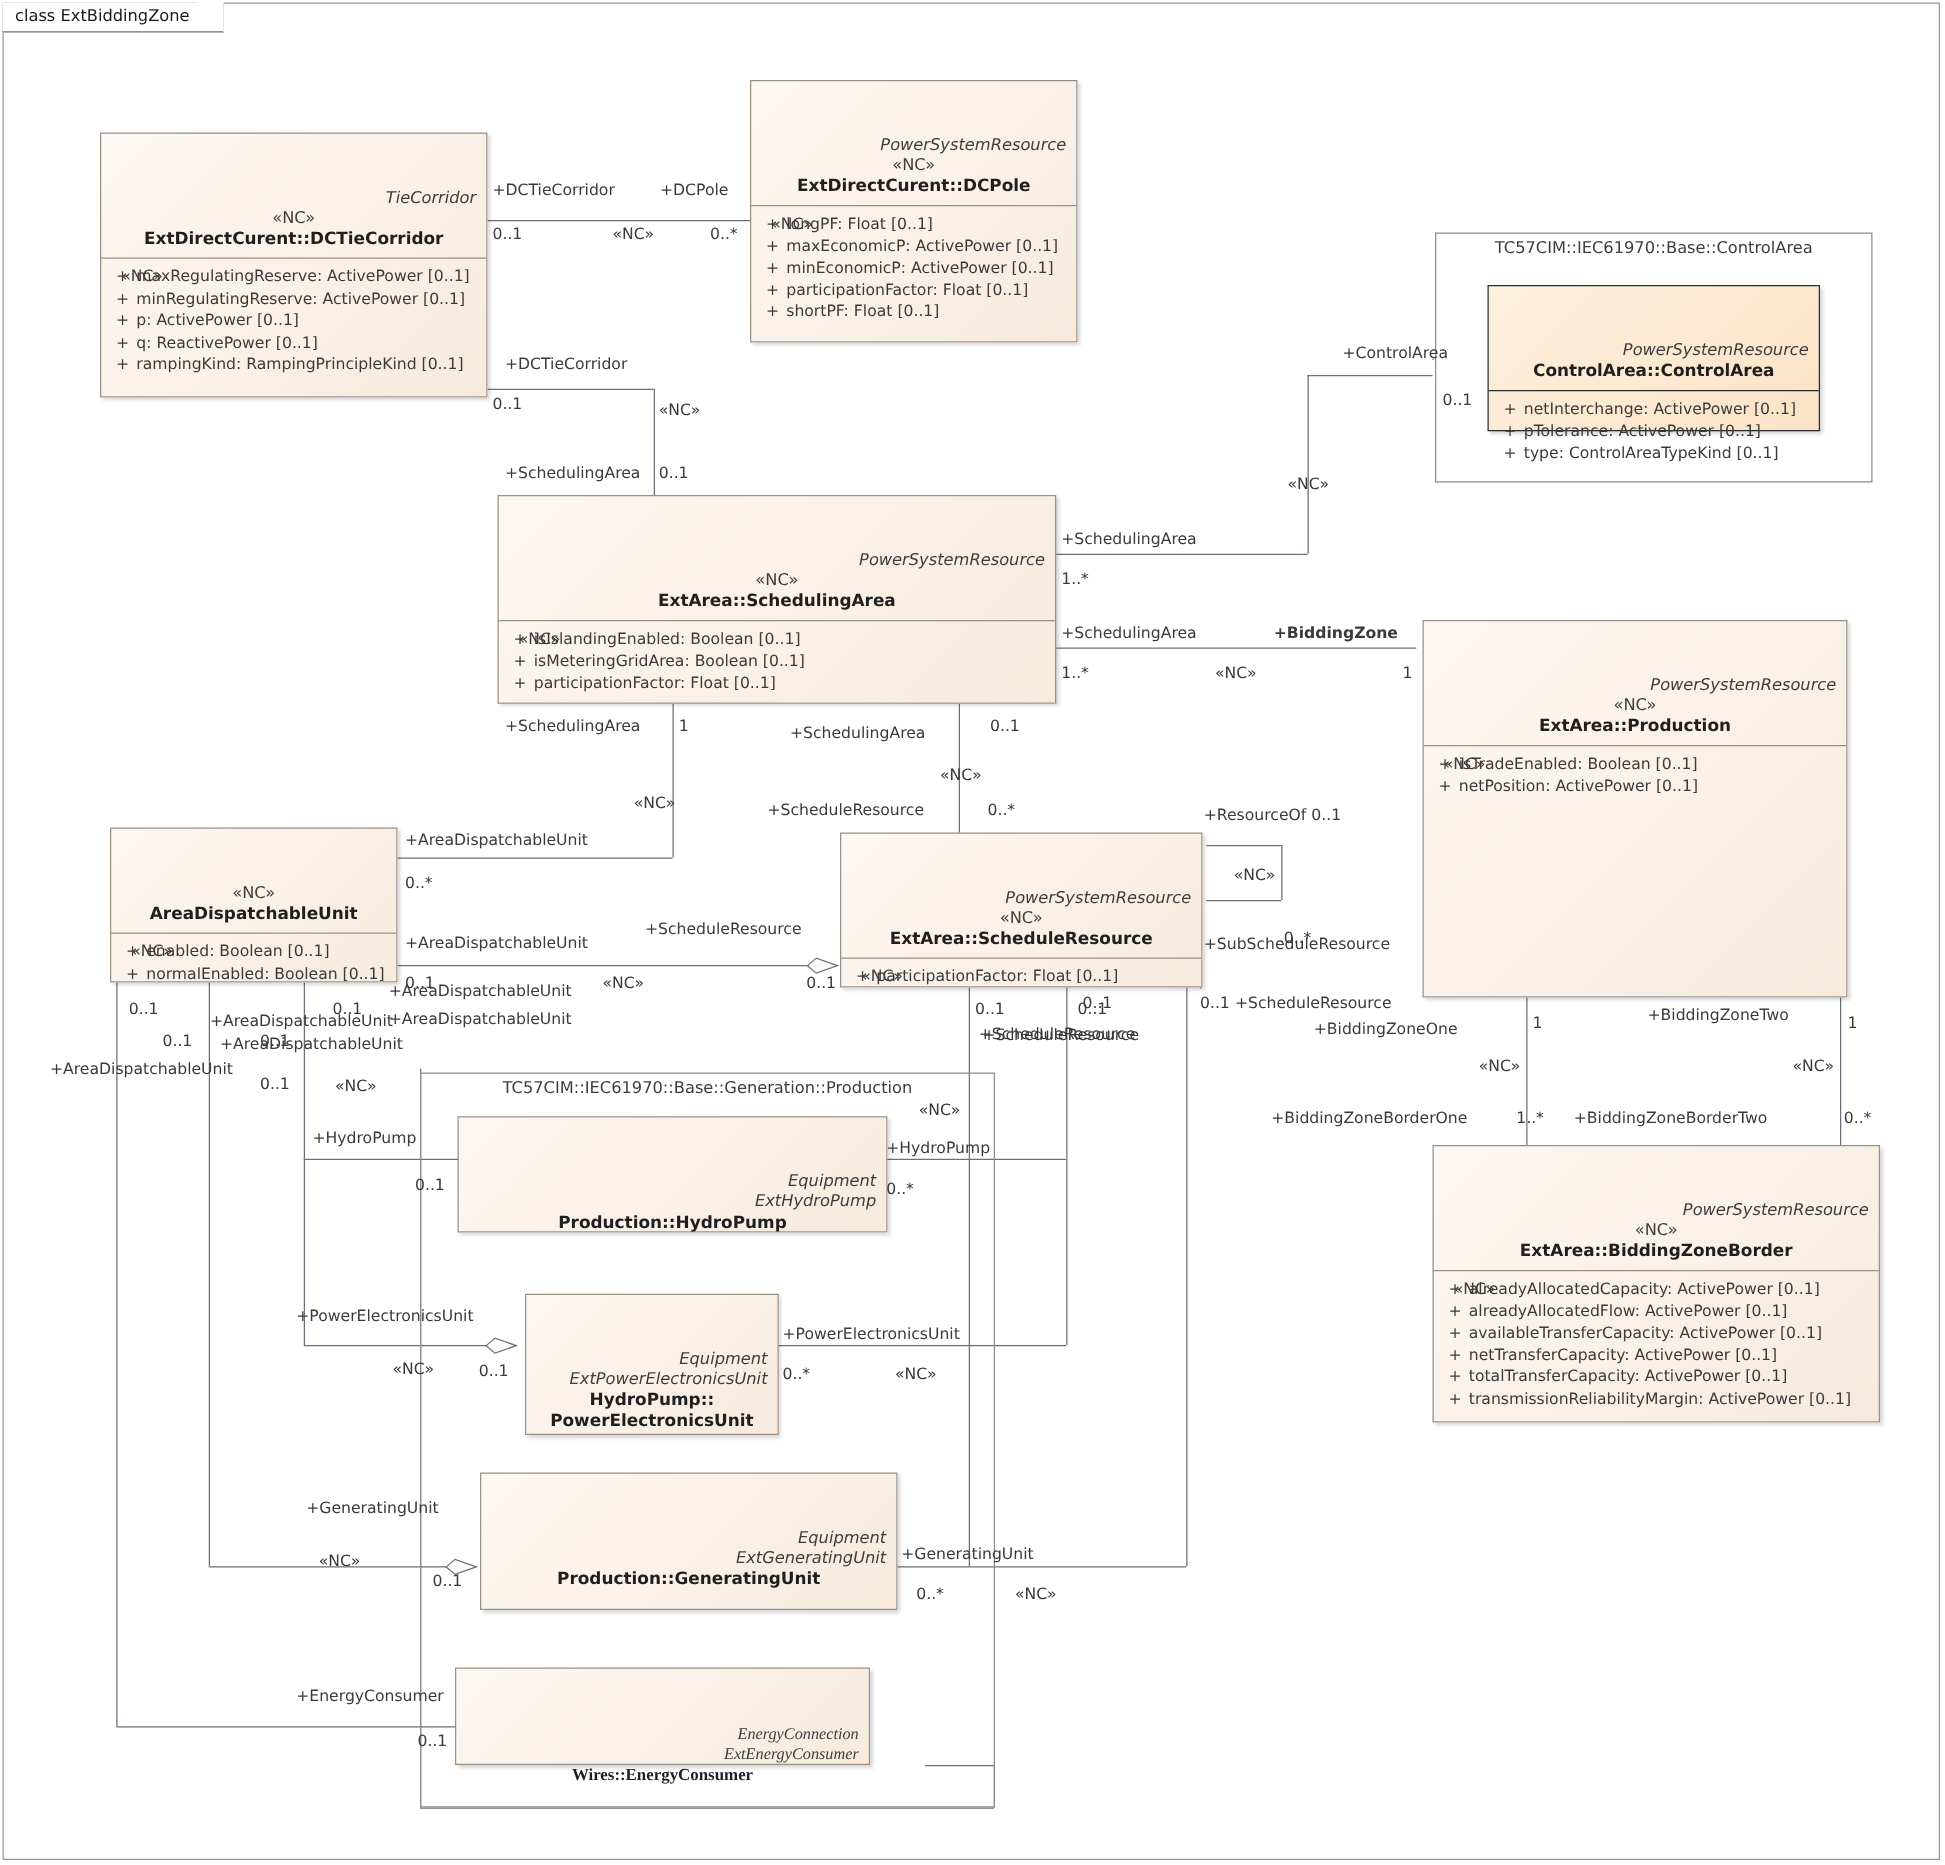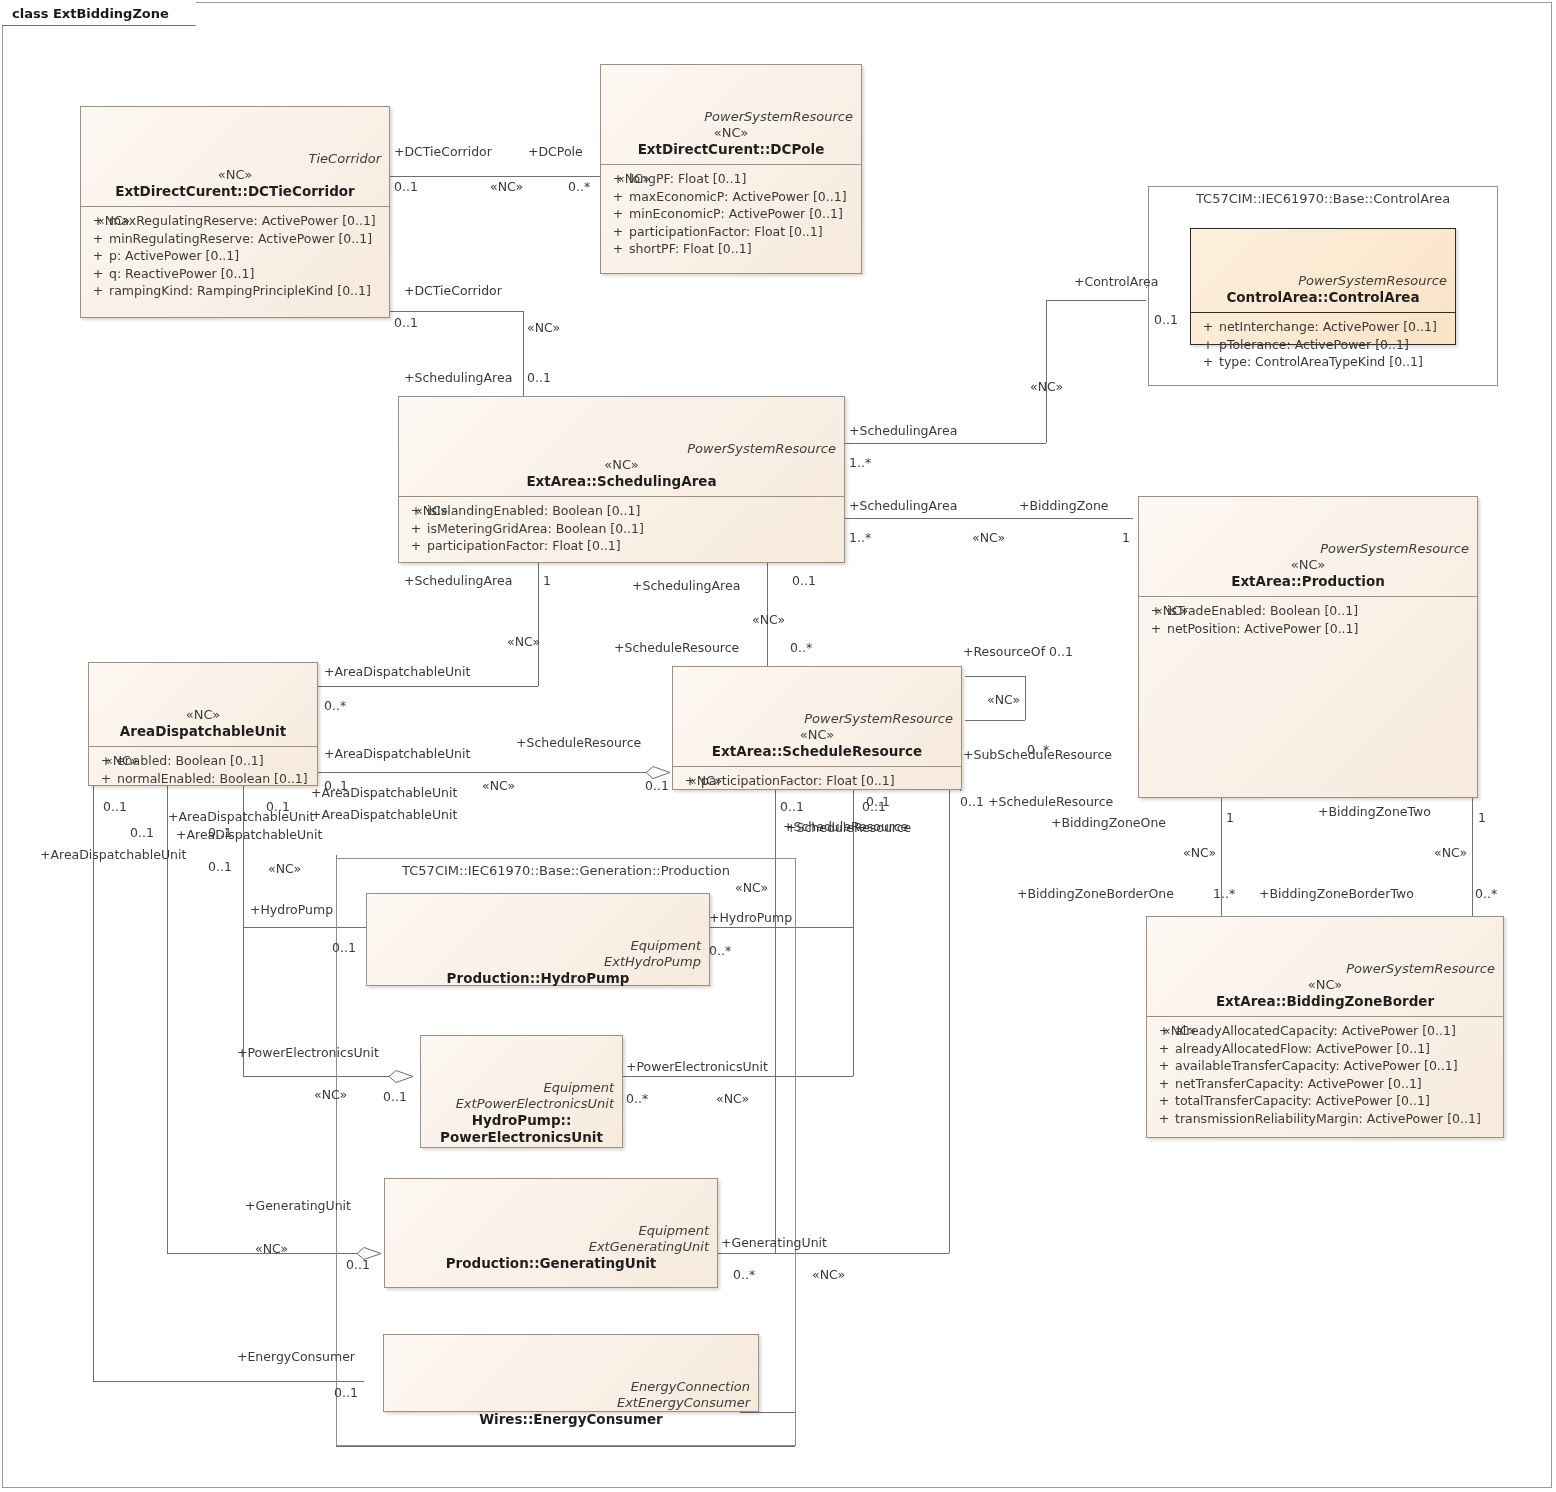--- a/index.html
+++ b/index.html
@@ -3,21 +3,21 @@
 <meta charset="utf-8">
 <style>
   html,body{margin:0;padding:0;background:#ffffff;}
   body{font-family:"DejaVu Sans","Liberation Sans",sans-serif;}
   #canvas{position:relative;width:1556px;height:1492px;background:#fff;overflow:hidden;}
 
   
   .frame{position:absolute;left:2px;top:2px;width:1550px;height:1486px;border:1px solid #9a9a9a;box-sizing:border-box;}
   .frame-tab{position:absolute;left:2px;top:2px;height:24px;box-sizing:border-box;
     border:1px solid #6f6f6f;border-left:none;border-top:none;background:#fff;
-    padding:2px 26px 2px 10px;font-size:13px;font-weight:bold;color:#1a1a1a;white-space:nowrap;
+    padding:2px 26px 2px 10px;font-size:13px;font-weight:normal;color:#1a1a1a;white-space:nowrap;
     line-height:20px;}
   .frame-tab:after{content:"";position:absolute;right:-1px;top:-1px;width:0;height:0;
     border-left:22px solid transparent;border-top:25px solid #fff;}
 
   
   .cls{position:absolute;box-sizing:border-box;border:1px solid #9c8f84;
        background:linear-gradient(135deg,#fdf8f3 0%,#f7eadd 100%);
        box-shadow:2px 2px 3px rgba(0,0,0,.16);}
   .cls.em{border:1px solid #2b2b2b;background:linear-gradient(135deg,#fdf0dd 0%,#fae3c6 100%);}
   .cls-head{position:relative;padding:5px 8px 6px 8px;margin-top:39px;}
@@ -345,21 +345,21 @@
   </div>
 
   <div class="cls" style="left:384px;top:1178px;width:334px;height:110px;">
     <div class="cls-head">
       <div class="stereo-r">Equipment</div>
       <div class="stereo-r">ExtGeneratingUnit</div>
       <div class="cls-name">Production::GeneratingUnit</div>
     </div>
   </div>
 
-  <div class="cls" style="left:383px;top:1334px;width:376px;height:78px;">
+  <div class="cls" style="left:364px;top:1334px;width:332px;height:78px;font-family:Liberation Serif, serif;">
     <div class="cls-head">
       <div class="stereo-r">EnergyConnection</div>
       <div class="stereo-r">ExtEnergyConsumer</div>
       <div class="cls-name">Wires::EnergyConsumer</div>
     </div>
   </div>
 
   <div class="lbl" style="left:394px;top:145px;">+DCTieCorridor</div>
   <div class="mult" style="left:394px;top:180px;">0..1</div>
   <div class="nc" style="left:490px;top:180px;">«NC»</div>
@@ -374,21 +374,21 @@
 
   <div class="lbl" style="left:1074px;top:275px;">+ControlArea</div>
   <div class="mult" style="left:1154px;top:313px;">0..1</div>
   <div class="nc" style="left:1030px;top:380px;">«NC»</div>
   <div class="lbl" style="left:849px;top:424px;">+SchedulingArea</div>
   <div class="mult" style="left:849px;top:456px;">1..*</div>
 
   <div class="lbl" style="left:849px;top:499px;">+SchedulingArea</div>
   <div class="mult" style="left:849px;top:531px;">1..*</div>
   <div class="nc" style="left:972px;top:531px;">«NC»</div>
-  <div class="lbl" style="left:1019px;top:499px;">+BiddingZone</div>
+  <div class="lbl" style="left:1019px;top:499px;font-weight:bold;">+BiddingZone</div>
   <div class="mult" style="left:1122px;top:531px;">1</div>
 
   <div class="lbl" style="left:404px;top:574px;">+SchedulingArea</div>
   <div class="mult" style="left:543px;top:574px;">1</div>
   <div class="nc" style="left:507px;top:635px;">«NC»</div>
   <div class="lbl" style="left:324px;top:665px;">+AreaDispatchableUnit</div>
   <div class="mult" style="left:324px;top:699px;">0..*</div>
 
   <div class="lbl" style="left:632px;top:579px;">+SchedulingArea</div>
   <div class="mult" style="left:792px;top:574px;">0..1</div>

